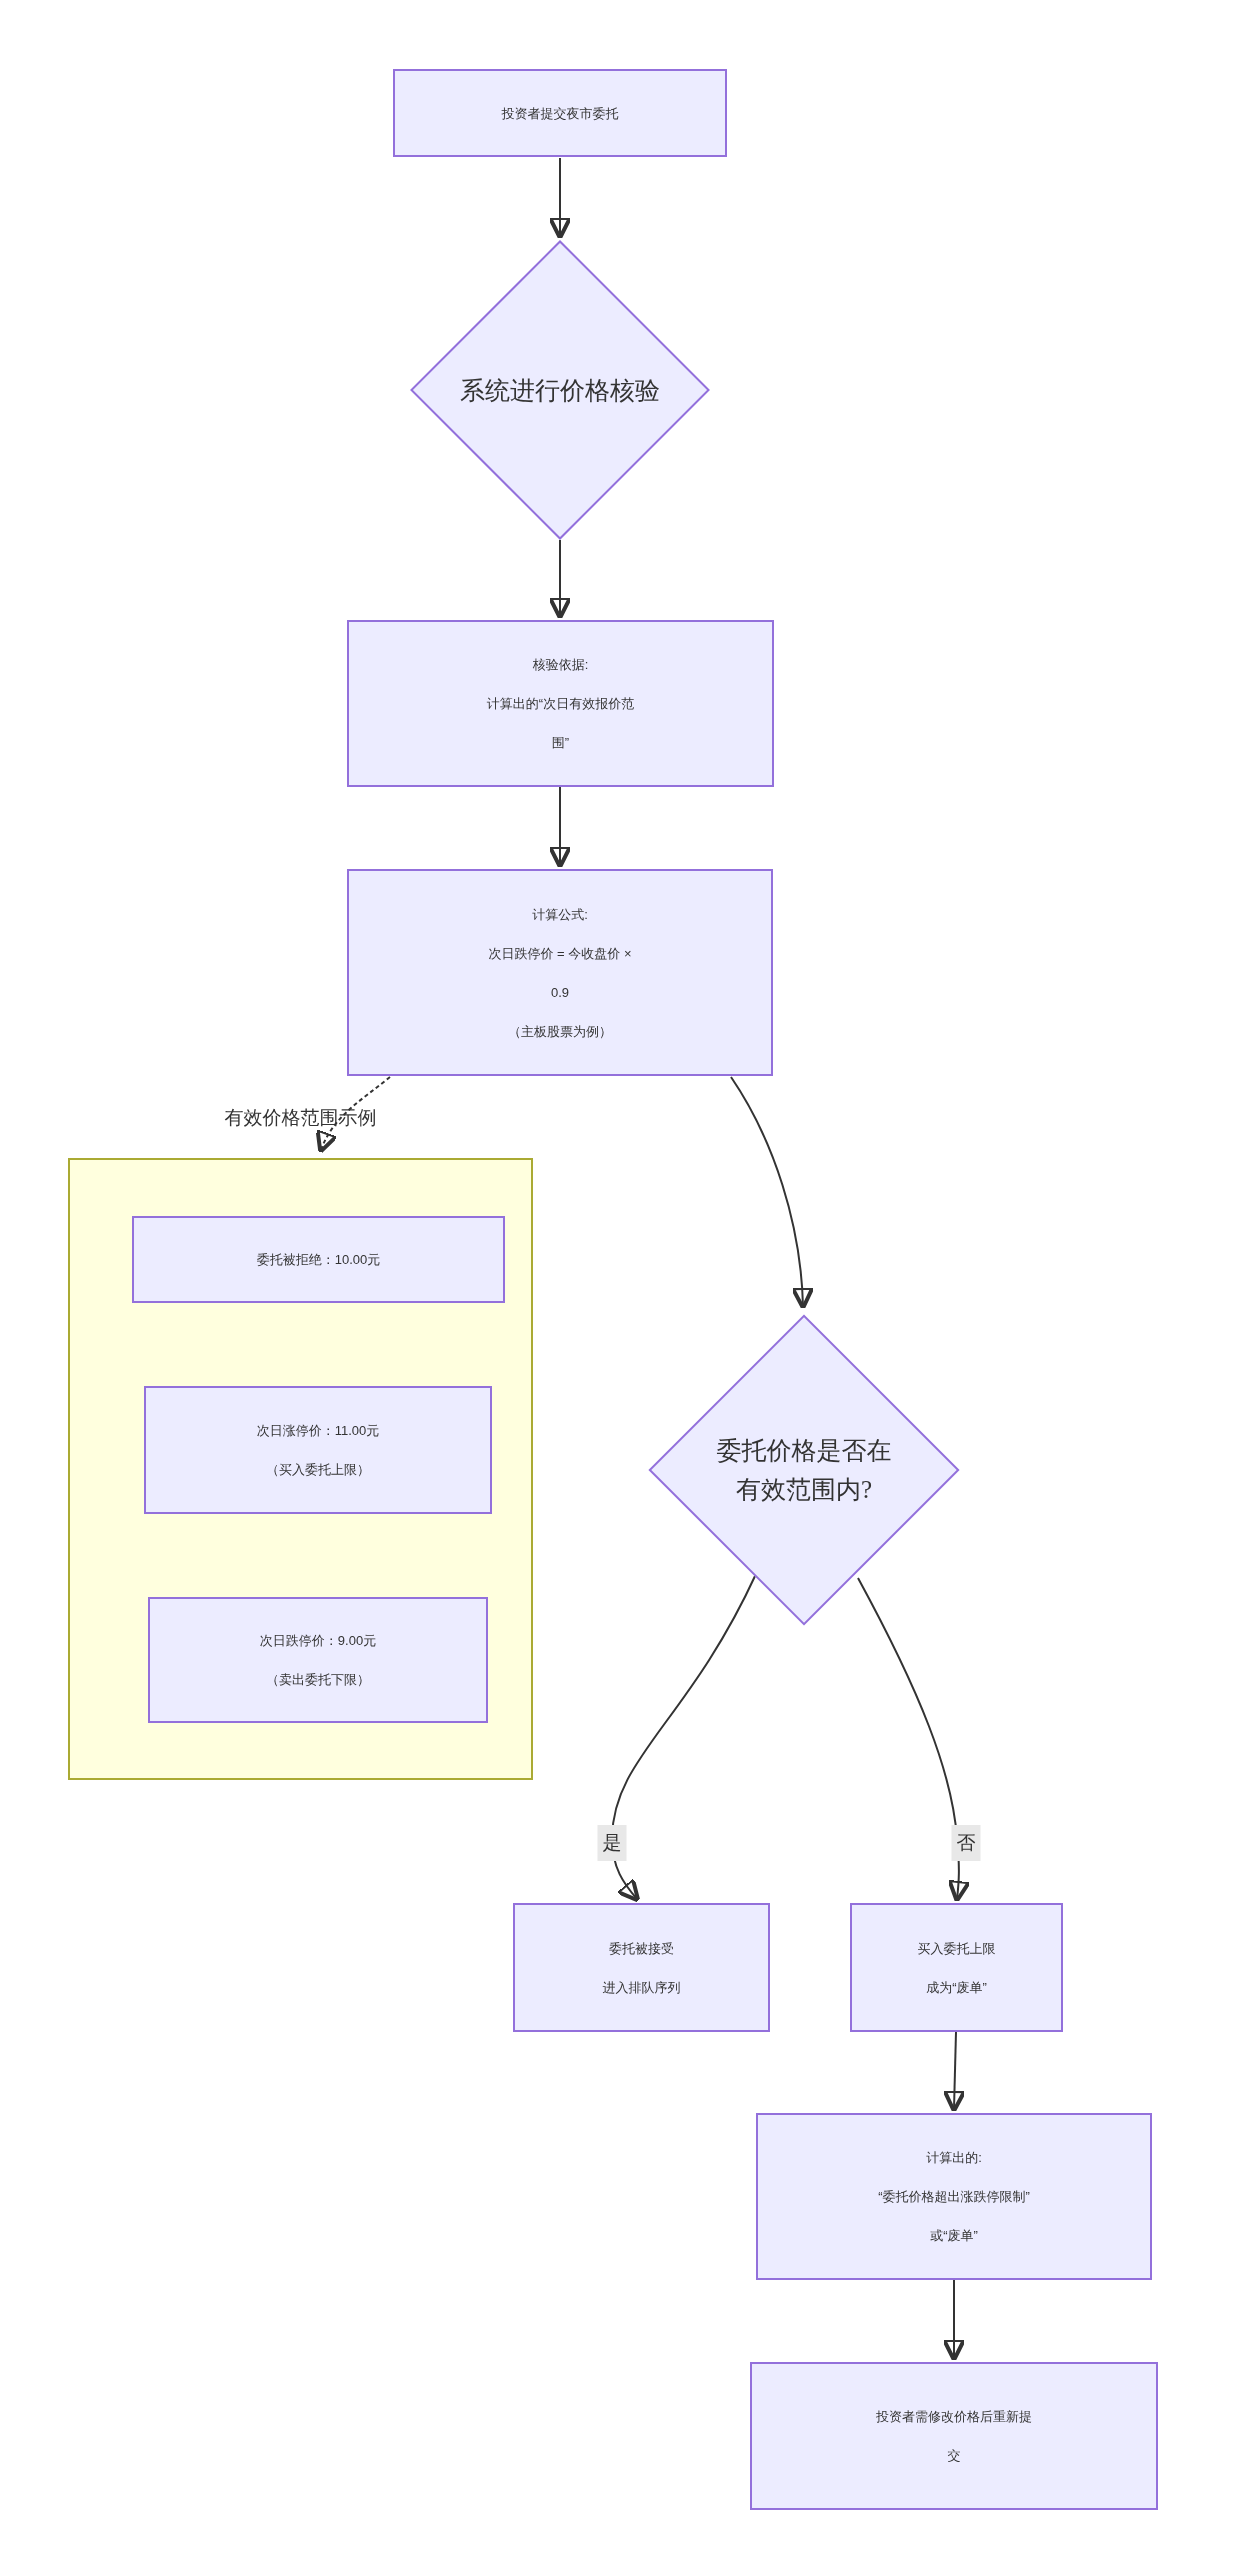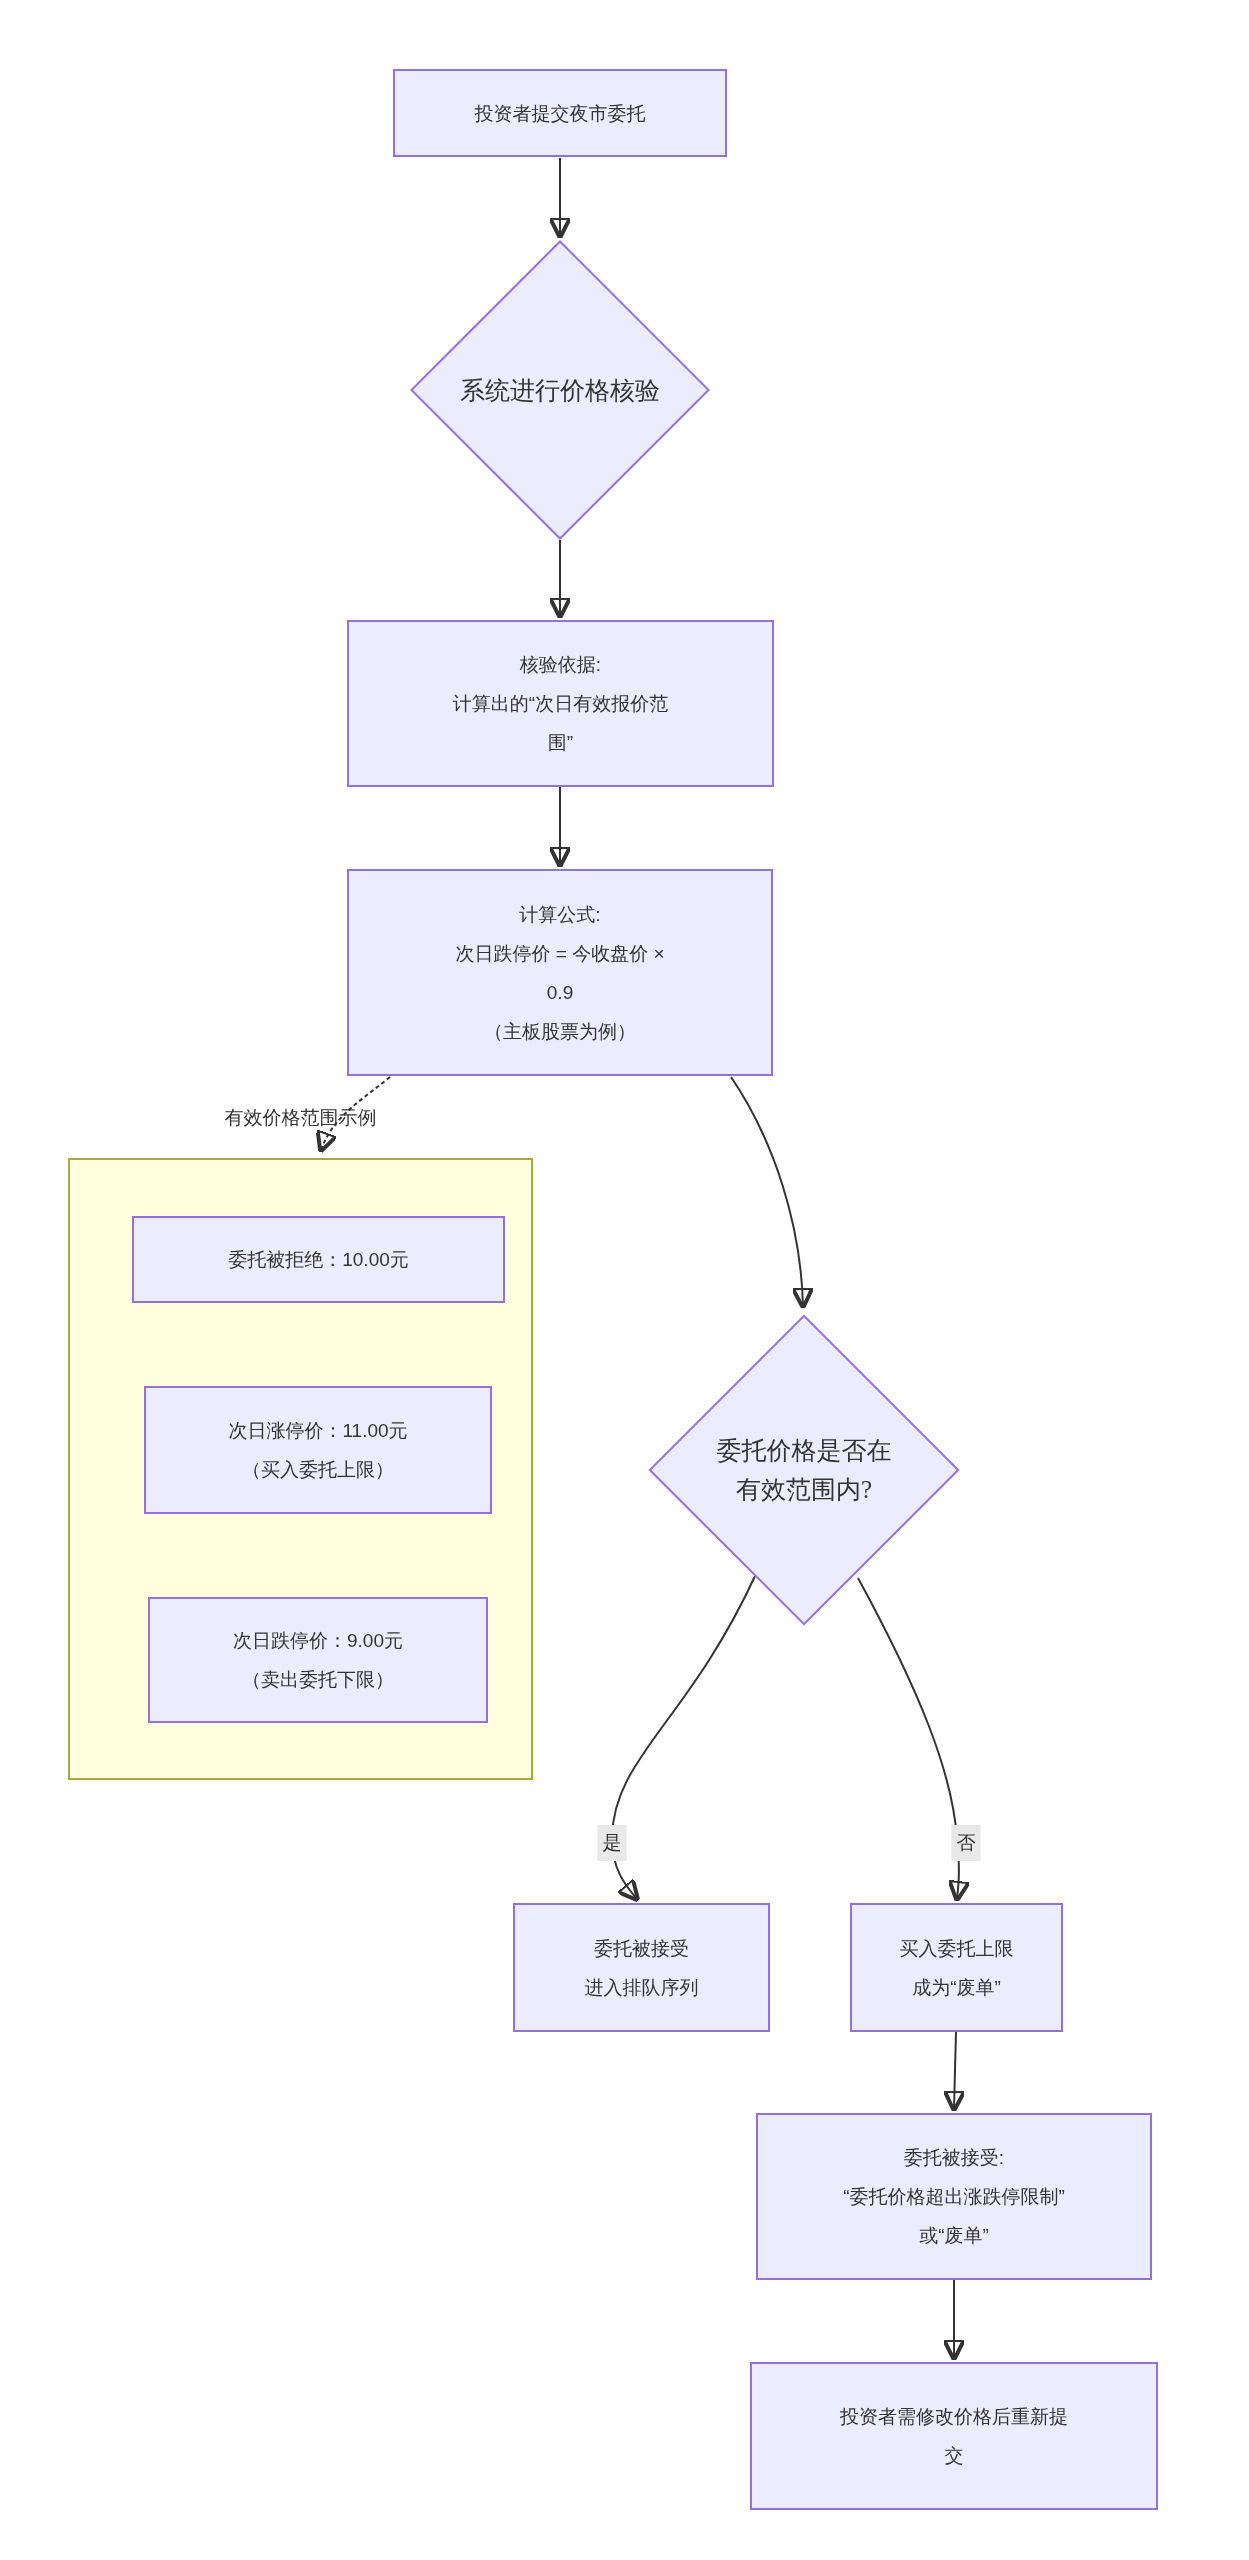--- a/index.html
+++ b/index.html
@@ -21,21 +21,21 @@
   }
   .subgraph-title{
     position:absolute;z-index:2;
     font-size:19px;line-height:39px;text-align:center;
   }
   .node{
     position:absolute;z-index:2;
     background:#ECECFF;border:2px solid #9370DB;
     box-sizing:border-box;
     display:flex;flex-direction:column;justify-content:center;align-items:center;
-    text-align:center;font-size:19px;line-height:39px;
+    text-align:center;font-size:13px;line-height:39px;
   }
   .diamond{
     position:absolute;z-index:2;
     background:#ECECFF;border:2px solid #9370DB;
     box-sizing:border-box;
     transform:rotate(45deg);
   }
   .dlabel{
     position:absolute;z-index:3;
     display:flex;flex-direction:column;justify-content:center;align-items:center;
@@ -121,21 +121,21 @@
     <span class="ln">委托被接受</span>
     <span class="ln">进入排队序列</span>
   </div>
 
   <div class="node" style="left:850px;top:1903px;width:213px;height:129px">
     <span class="ln">买入委托上限</span>
     <span class="ln">成为“废单”</span>
   </div>
 
   <div class="node" style="left:756px;top:2113px;width:396px;height:167px">
-    <span class="ln">委托被接受:</span>
+    <span class="ln">计算出的:</span>
     <span class="ln">“委托价格超出涨跌停限制”</span>
     <span class="ln">或“废单”</span>
   </div>
 
   <div class="node" style="left:750px;top:2362px;width:408px;height:148px">
     <span class="ln">投资者需修改价格后重新提</span>
     <span class="ln">交</span>
   </div>
 
   <span class="edge-label" style="left:612px;top:1843px">是</span>

